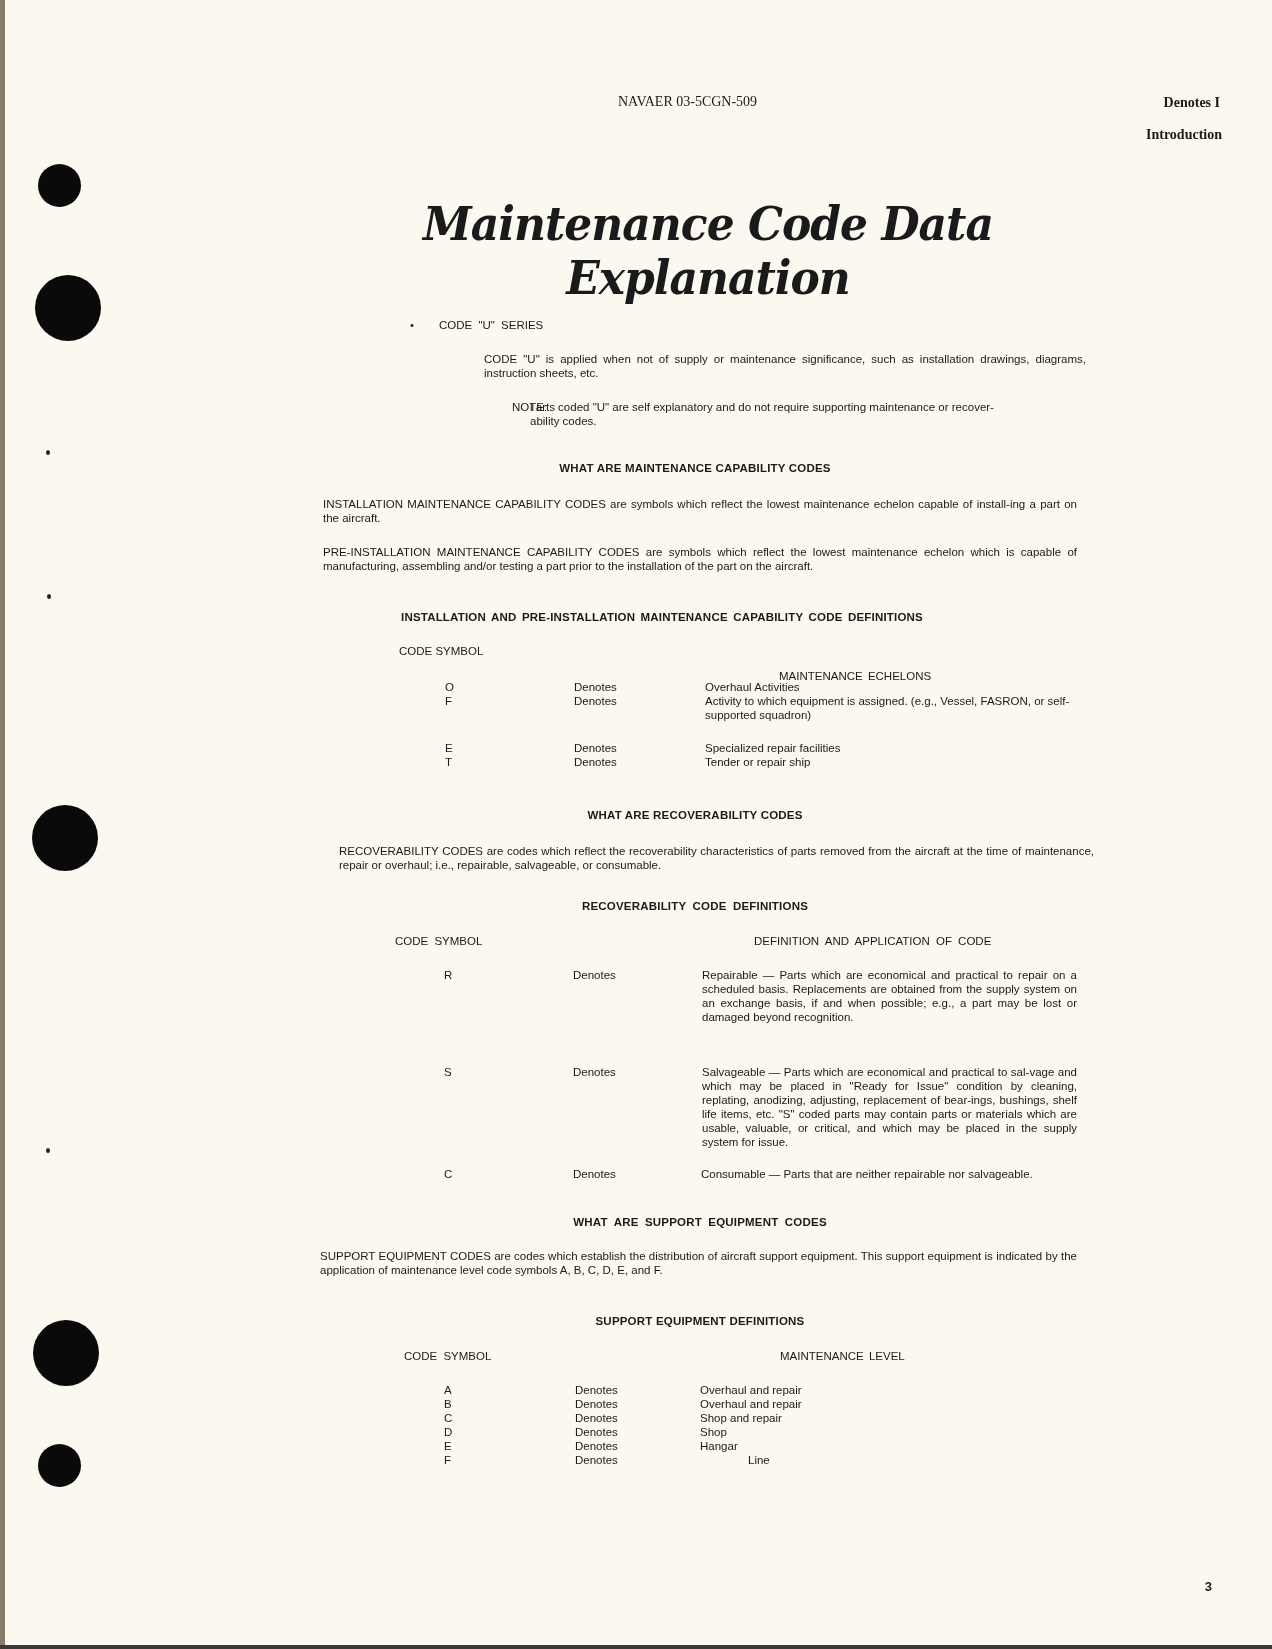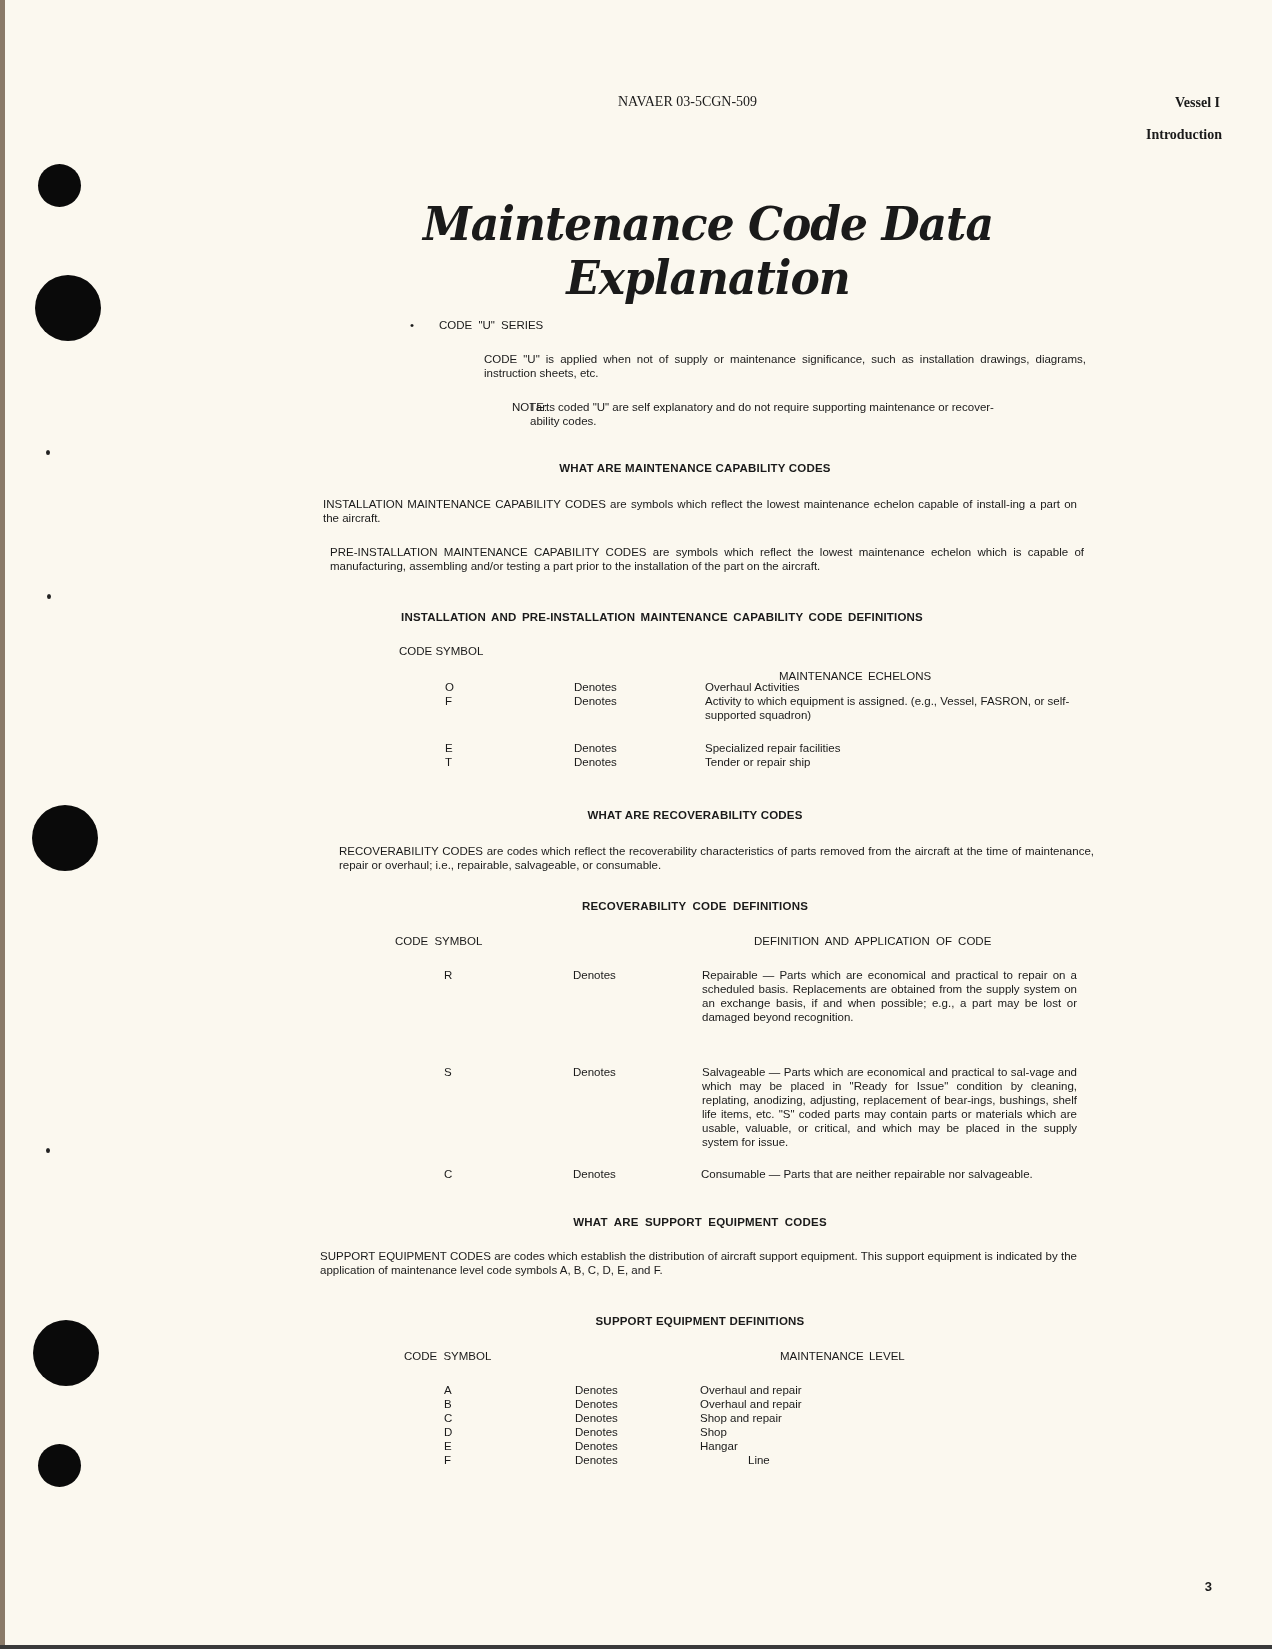--- a/index.html
+++ b/index.html
@@ -41,35 +41,35 @@
 <div class="hole" style="left:38px;top:164px;width:43px;height:43px;"></div>
 <div class="hole" style="left:35px;top:275px;width:66px;height:66px;"></div>
 <div class="hole" style="left:32px;top:805px;width:66px;height:66px;"></div>
 <div class="hole" style="left:33px;top:1320px;width:66px;height:66px;"></div>
 <div class="hole" style="left:38px;top:1444px;width:43px;height:43px;"></div>
 <div class="speck" style="left:46px;top:450px;"></div>
 <div class="speck" style="left:47px;top:594px;"></div>
 <div class="speck" style="left:46px;top:1148px;"></div>
 
 <div class="hdr hdr-doc">NAVAER 03-5CGN-509</div>
-<div class="hdr hdr-sec">Vessel I</div>
+<div class="hdr hdr-sec">Denotes I</div>
 <div class="hdr hdr-intro">Introduction</div>
 
 <div class="title">Maintenance Code Data Explanation</div>
 
 <div class="t" style="left:410px;top:318px;">•</div>
 <div class="t" style="left:439px;top:318px;word-spacing:3px;">CODE "U" SERIES</div>
 <div class="t just" style="left:484px;top:352px;width:602px;">CODE "U" is applied when not of supply or maintenance significance, such as installation drawings, diagrams, instruction sheets, etc.</div>
 <div class="t" style="left:484px;top:400px;padding-left:28px;">NOTE:</div>
 <div class="t just" style="left:530px;top:400px;width:556px;">l arts coded "U" are self explanatory and do not require supporting maintenance or recover-</div>
 <div class="t" style="left:530px;top:414px;">ability codes.</div>
 
 <div class="h" style="left:0;width:1390px;text-align:center;top:462px;">WHAT ARE MAINTENANCE CAPABILITY CODES</div>
 <div class="t just" style="left:323px;top:497px;width:754px;">INSTALLATION MAINTENANCE CAPABILITY CODES are symbols which reflect the lowest maintenance echelon capable of install-ing a part on the aircraft.</div>
-<div class="t just" style="left:330px;top:545px;width:754px;">PRE-INSTALLATION MAINTENANCE CAPABILITY CODES are symbols which reflect the lowest maintenance echelon which is capable of manufacturing, assembling and/or testing a part prior to the installation of the part on the aircraft.</div>
+<div class="t just" style="left:323px;top:545px;width:754px;">PRE-INSTALLATION MAINTENANCE CAPABILITY CODES are symbols which reflect the lowest maintenance echelon which is capable of manufacturing, assembling and/or testing a part prior to the installation of the part on the aircraft.</div>
 
 <div class="h" style="left:401px;top:611px;word-spacing:2px;text-align:center;">INSTALLATION AND PRE-INSTALLATION MAINTENANCE CAPABILITY CODE DEFINITIONS</div>
 <div class="t" style="left:399px;top:644px;">CODE SYMBOL</div>
 <div class="t" style="left:779px;top:644px;word-spacing:2px;margin-top:25px;">MAINTENANCE ECHELONS</div>
 
 <div>
   <div class="t" style="left:445px;top:680px;">O</div>
   <div class="t" style="left:574px;top:680px;">Denotes</div>
   <div class="t" style="left:705px;top:680px;">Overhaul Activities</div>
 </div>

